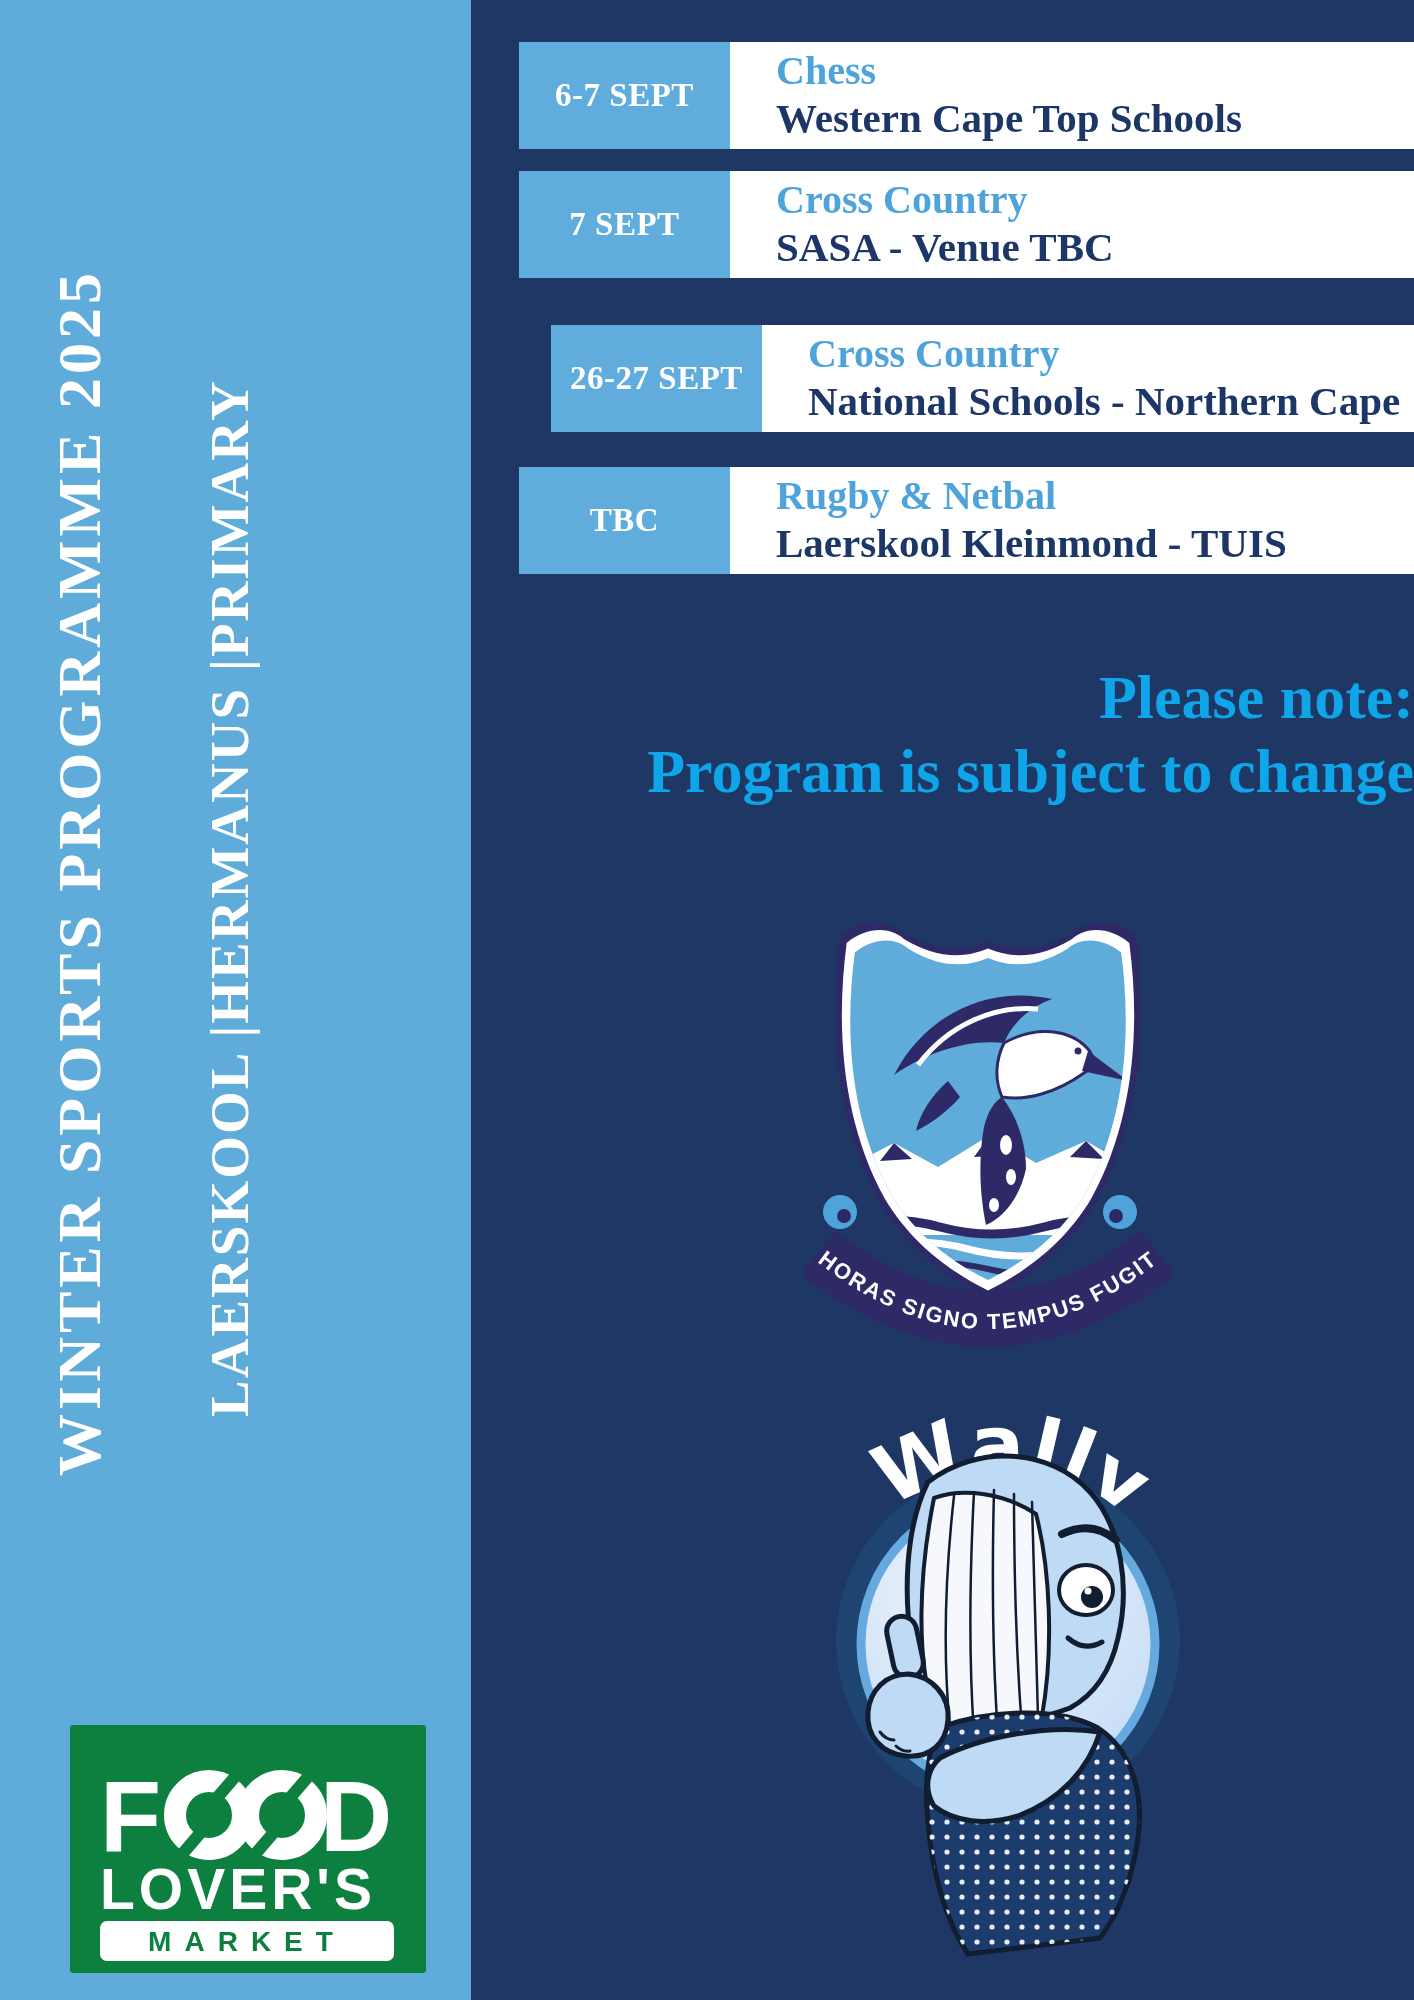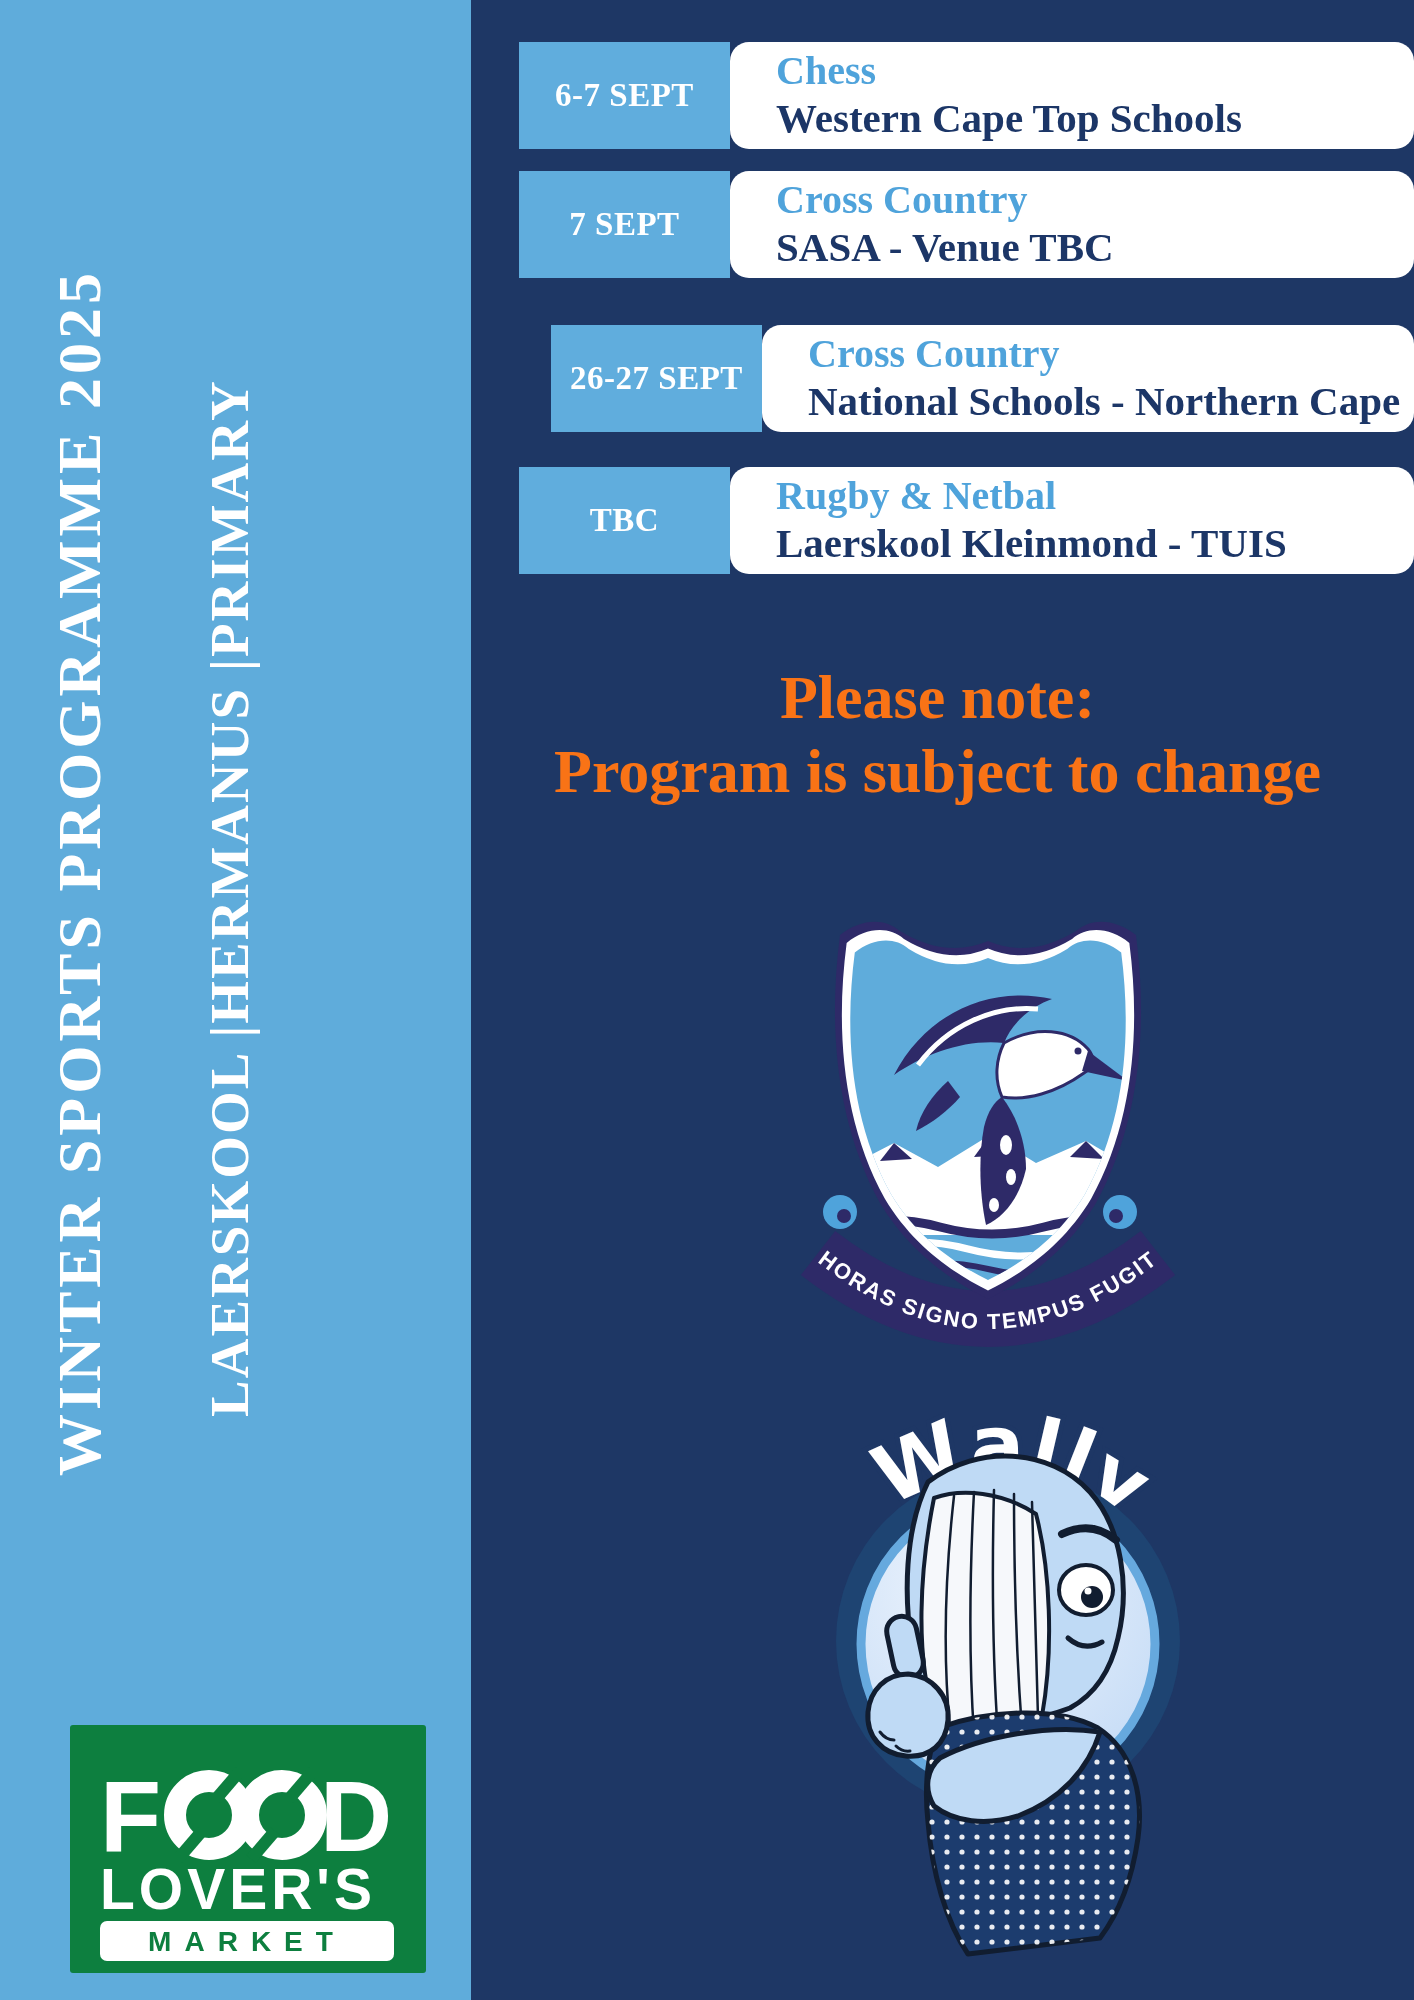--- a/index.html
+++ b/index.html
@@ -9,26 +9,26 @@
   .vtext{position:absolute;writing-mode:vertical-rl;transform:rotate(180deg);
          color:#ffffff;font-weight:700;text-align:center;white-space:nowrap;}
   .vtext.primary{left:44px;top:38px;height:1670px;font-size:62px;letter-spacing:4px;}
   .vtext.secondary{left:198px;top:158px;height:1480px;font-size:55px;letter-spacing:2px;}
 
   .row{position:absolute;left:519px;right:0;height:107px;display:flex;}
   .row .date-cell{width:211px;flex:0 0 211px;background:#60ADDD;color:#ffffff;
         display:flex;align-items:center;justify-content:center;
         font-weight:700;font-size:33px;letter-spacing:0.5px;text-align:center;}
   .row .event-cell{flex:1;background:#ffffff;display:flex;flex-direction:column;
-        justify-content:center;padding-left:46px;gap:2px;border-radius:19px;}
+        justify-content:center;padding-left:46px;gap:2px;}
   .row .sport{color:#4FA3DB;font-weight:700;font-size:40px;line-height:1.1;}
   .row .detail{color:#1C3667;font-weight:700;font-size:41px;line-height:1.15;}
   .row1{top:42px;}.row2{top:171px;}.row3{top:325px;padding-left:32px;}.row4{top:467px;}
 
-  .notice{position:absolute;left:461px;right:0;top:660px;text-align:center;color:#f97316;}
+  .notice{position:absolute;left:461px;right:0;top:660px;text-align:right;color:#0ea5e9;}
   .notice .heading{font-size:62px;font-weight:700;line-height:74px;}
   .notice .body{font-size:62px;font-weight:700;line-height:74px;}
 
   .crest{position:absolute;left:798px;top:905px;width:380px;height:468px;}
   .wally{position:absolute;left:778px;top:1398px;width:460px;height:566px;}
 
   .sponsor{position:absolute;left:70px;top:1725px;width:356px;height:248px;}
 </style>
 </head>
 <body>

